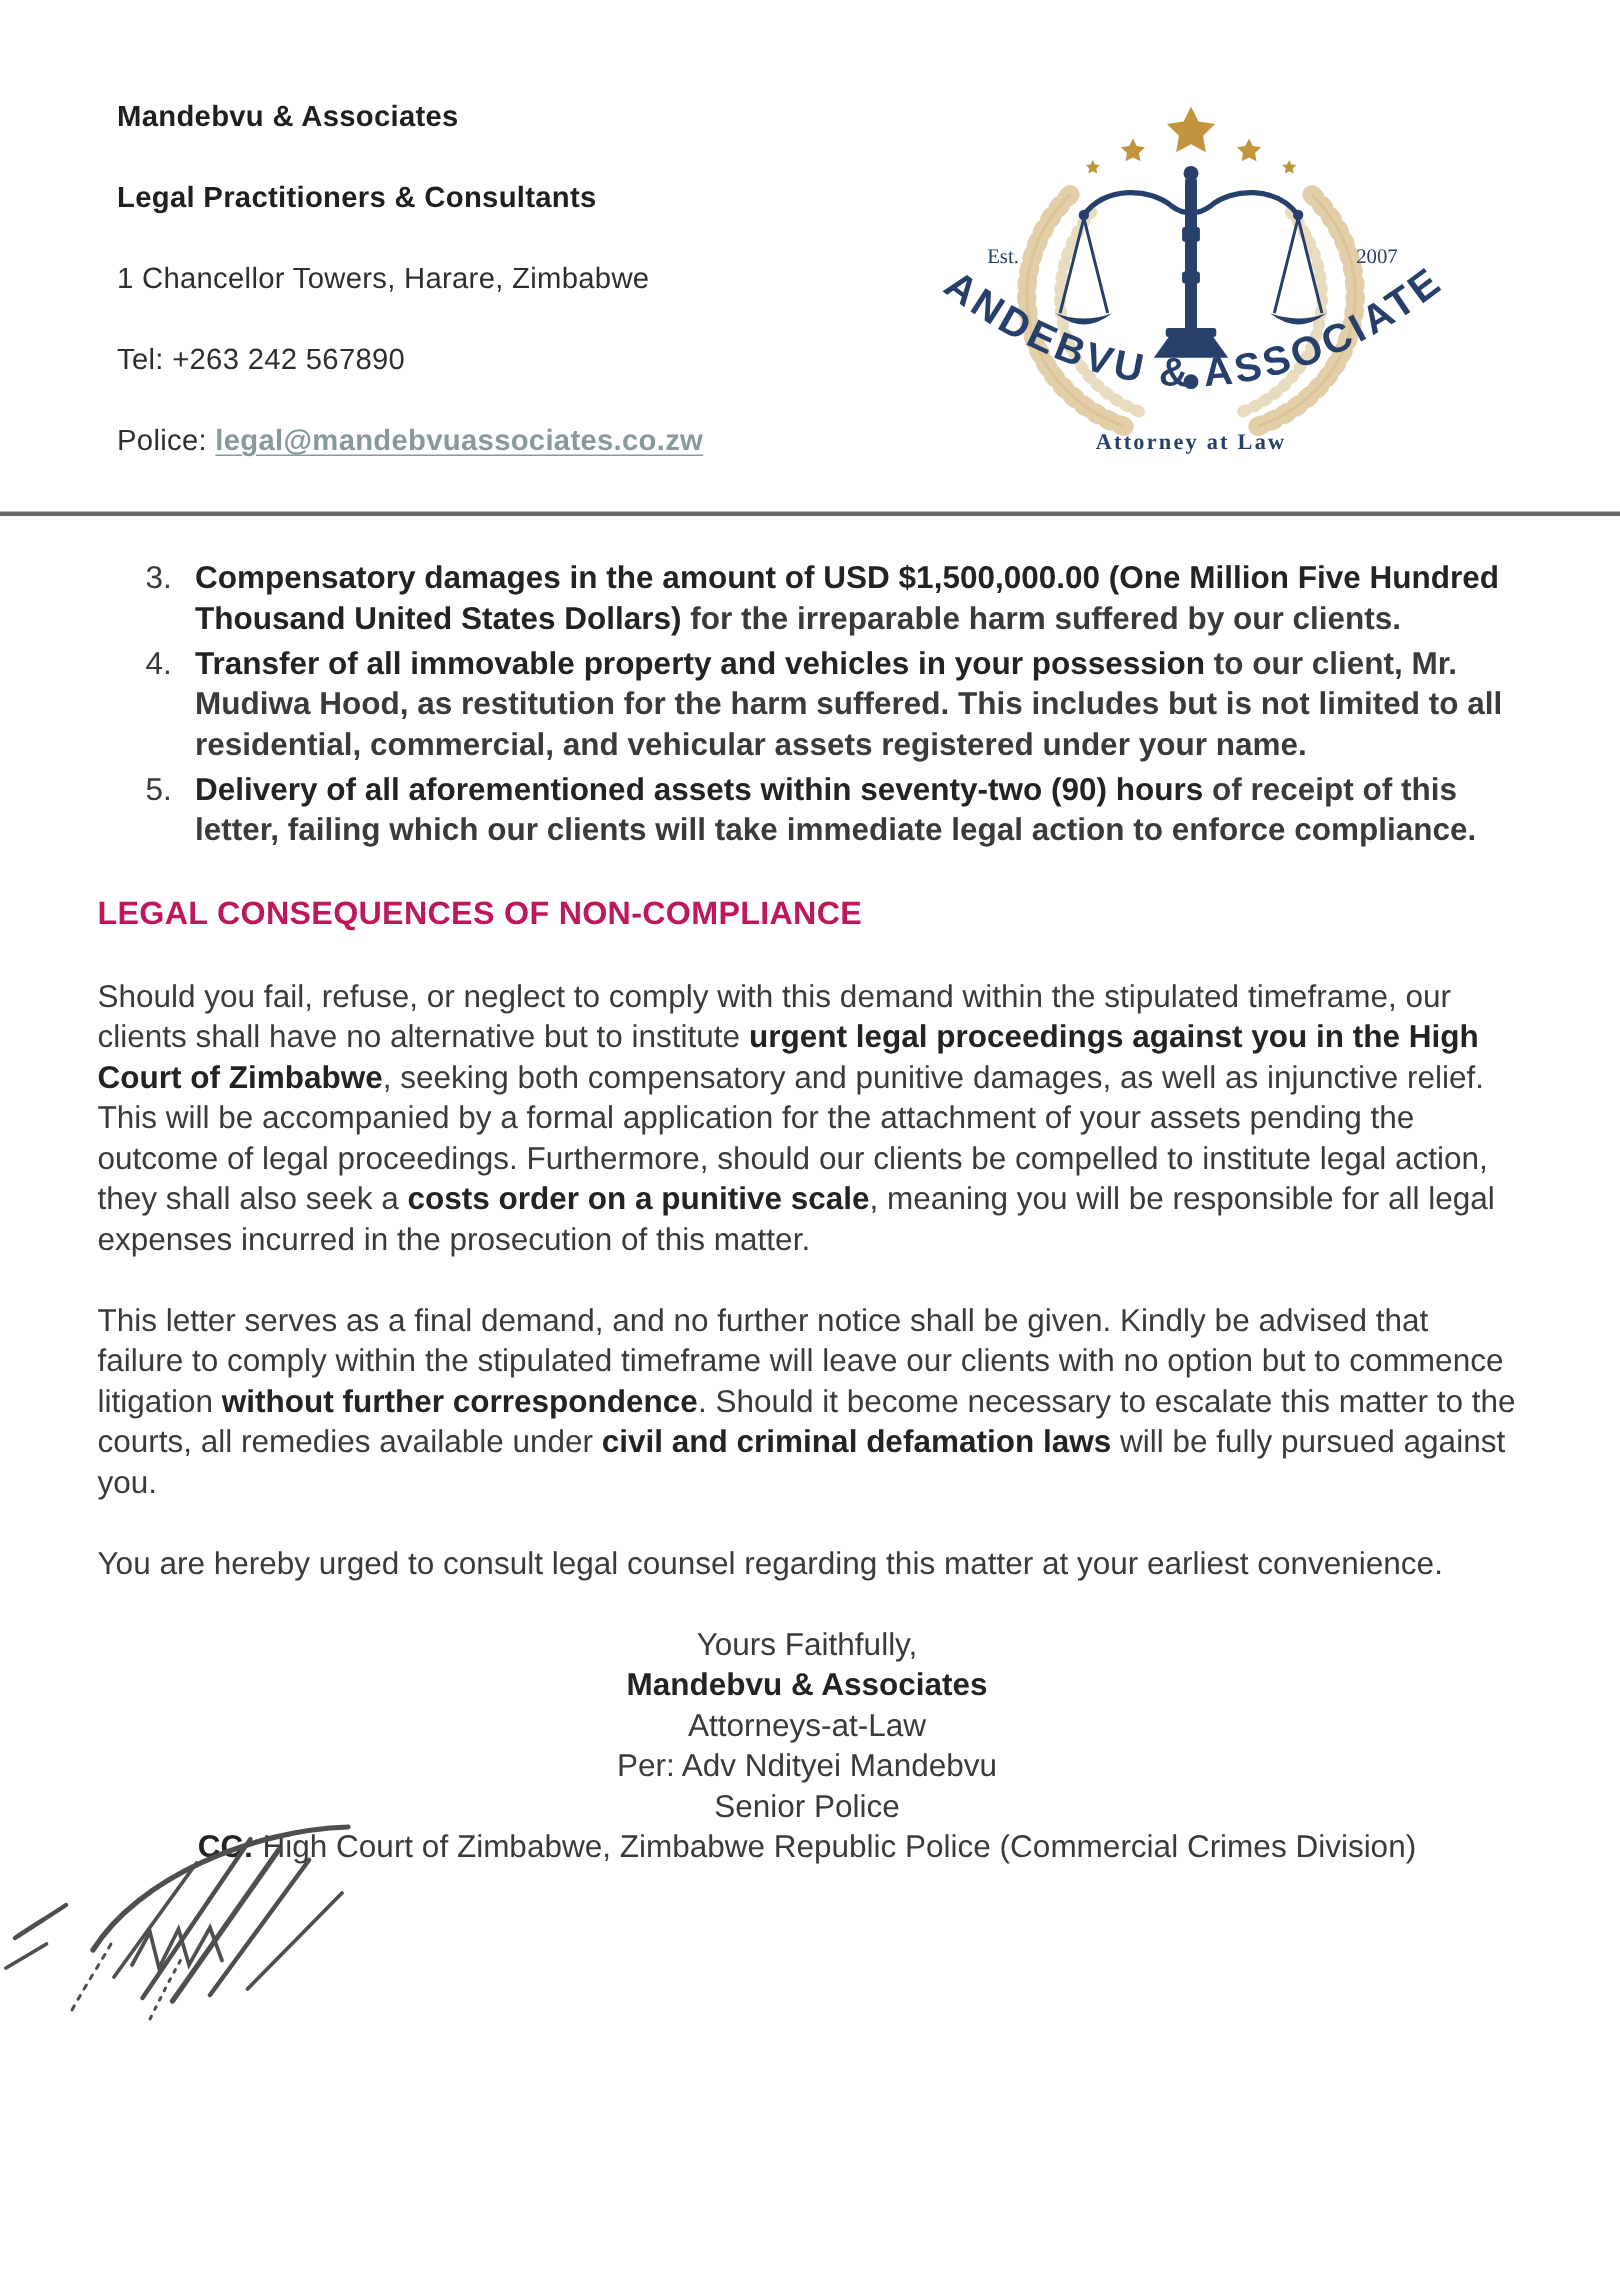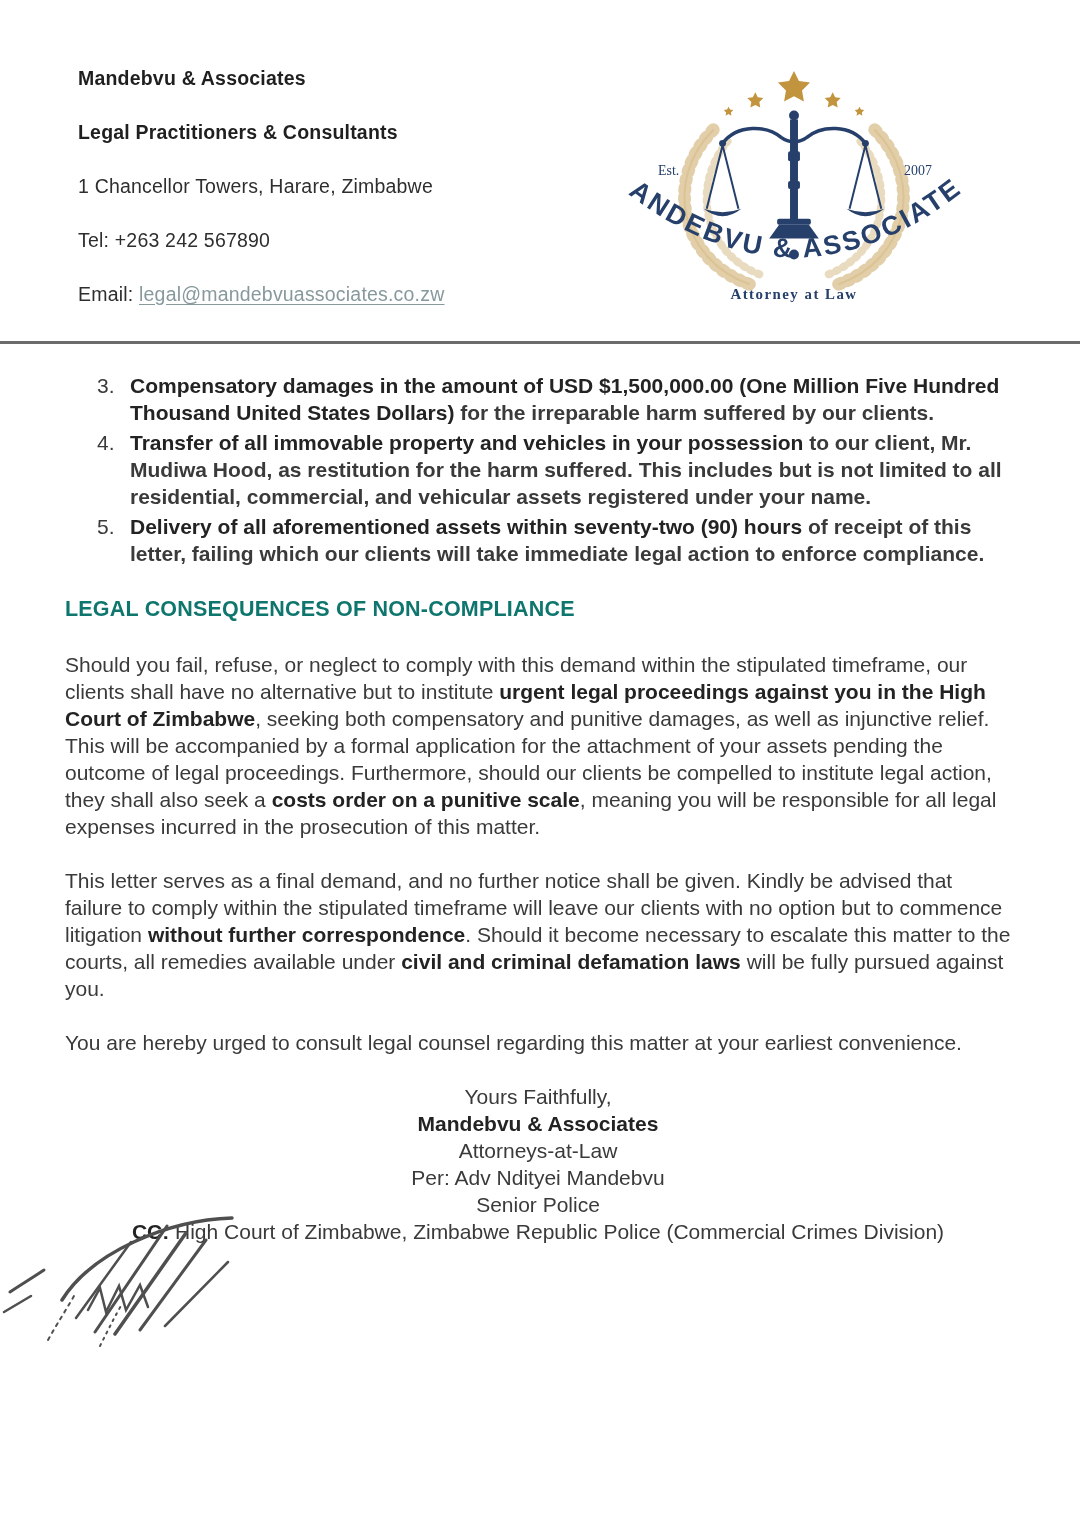--- a/index.html
+++ b/index.html
@@ -9,63 +9,63 @@
   html,body{margin:0;padding:0;background:#ffffff;}
   .page{
     position:relative; width:1080px; height:1528px; background:#fff;
     font-family:"Liberation Sans", sans-serif; color:var(--ink); overflow:hidden;
   }
   
   .letterhead{display:flex; justify-content:space-between; padding:64px 56px 0 78px; box-sizing:border-box;}
   .lh-left{padding-top:4px;}
   .lh-line{font-size:19.5px; line-height:21px; margin-bottom:33px; color:#2e2e2e; letter-spacing:.2px; white-space:nowrap;}
   .lh-line.bold{font-weight:bold; color:#1f1f1f;}
-  .email-link{color:var(--link); text-decoration:underline; text-underline-offset:3px;}
+  .email-link{color:var(--link); text-decoration:underline; text-underline-offset:3px;font-weight:bold;}
   .lh-logo{flex:none; width:372px; margin-right:44px;}
   .logo-svg text{fill:var(--navy);}
   .navy-stroke{stroke:var(--navy); fill:none;}
   .navy-fill{fill:var(--navy);}
   .gold-fill{fill:var(--gold);}
   .wreath-stem{fill:none; stroke:var(--wreath); stroke-width:2;}
   .wreath-leaves{fill:none; stroke:var(--wreath); stroke-width:13; stroke-dasharray:2.5 7; stroke-linecap:round; opacity:.8;}
   .wreath-leaves.inner{stroke-width:8; stroke-dasharray:2 6; opacity:.6;}
   .logo-arc-text{font-weight:bold; font-size:27px; letter-spacing:2.5px;}
   .logo-est{font-family:"Liberation Serif", serif; font-size:14px;}
   .logo-sub{font-family:"Liberation Serif", serif; font-weight:bold; font-size:15px; letter-spacing:1.5px;}
   
   .divider{position:absolute; top:341px; left:0; width:1080px; border:none; margin:0; border-top:3px solid var(--rule);}
   
   .content{position:absolute; top:372px; left:65px; width:946px; font-size:21px; line-height:27px; color:var(--ink);}
   .content b{color:var(--ink-bold);}
   .demands{margin:0; padding:0; list-style:none;}
   .demand{display:flex; margin-bottom:3px;}
   .d-num{flex:none; width:33px; margin-left:32px;}
   .d-body{flex:1;font-weight:bold;}
-  .section-heading{font-weight:bold; font-size:21.5px; color:#0f766e; margin:29px 0 28px; letter-spacing:.2px;}
+  .section-heading{font-weight:bold; font-size:21.5px; color:#be185d; margin:29px 0 28px; letter-spacing:.2px;}
   .para{margin:0 0 27px 0;}
   
   .closing{margin-top:27px;}
   .c-line{line-height:27px;text-align:center;}
   .c-line.bold{font-weight:bold; color:var(--ink-bold);}
   .signature-svg{position:absolute; left:0; top:1200px; width:340px; height:155px; pointer-events:none;}
   .sig-stroke{fill:none; stroke:#4f4f4f; stroke-linecap:round;}
 </style>
 </head>
 <body>
 
 <div class="page">
 
   <header class="letterhead">
     <div class="lh-left">
       <div class="lh-line bold">Mandebvu &amp; Associates</div>
       <div class="lh-line bold">Legal Practitioners &amp; Consultants</div>
       <div class="lh-line">1 Chancellor Towers, Harare, Zimbabwe</div>
       <div class="lh-line">Tel: +263 242 567890</div>
       <div class="lh-line">
-        <span>Email:</span>
+        <span>Police:</span>
         <a class="email-link" href="#">legal@mandebvuassociates.co.zw</a>
       </div>
     </div>
 
     <div class="lh-logo">
       <svg class="logo-svg" viewBox="0 0 370 248" width="372" height="246">
         <defs>
           <path id="star" d="M0,-10L2.94,-4.05L9.51,-3.09L4.76,1.55L5.88,8.09L0,5L-5.88,8.09L-4.76,1.55L-9.51,-3.09L-2.94,-4.05Z"></path>
           <path id="name-arc" d="M 14 128 Q 185 262 356 128" fill="none"></path>
         </defs>

